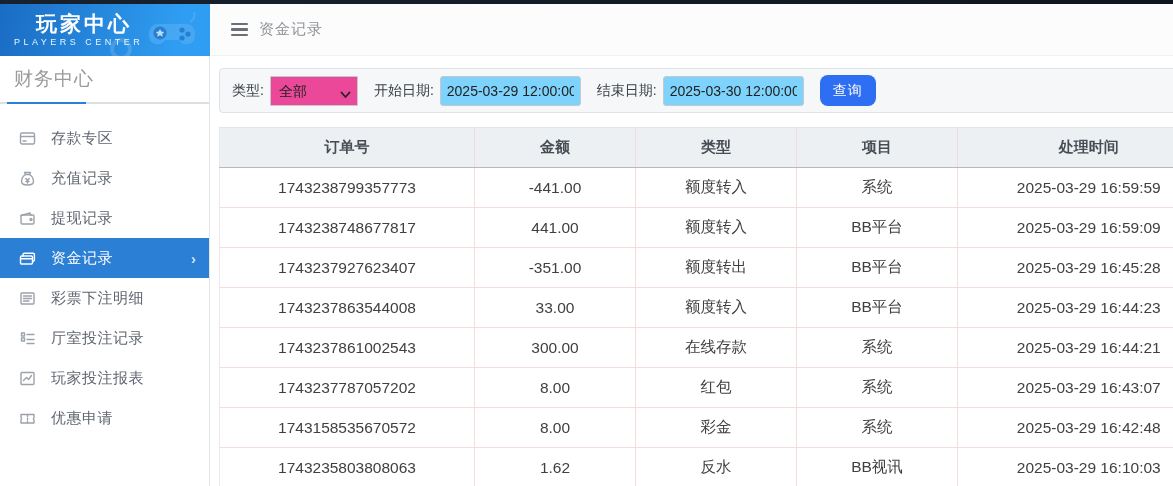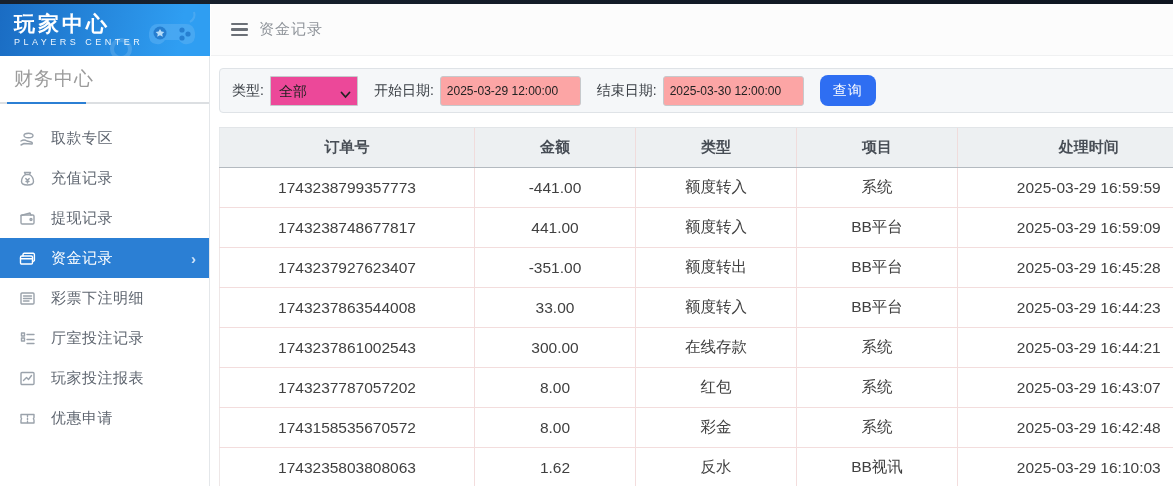--- a/index.html
+++ b/index.html
@@ -9,21 +9,21 @@
   
   .top-strip { position:absolute; left:0; top:0; width:1173px; height:4px;
                background:linear-gradient(90deg,#18222f,#0e1520); z-index:30; }
 
   
   .sidebar { position:absolute; left:0; top:0; width:210px; height:486px;
              background:#fff; border-right:1px solid #e4e7ea; z-index:20; }
   .logo { position:absolute; left:0; top:4px; width:210px; height:52px;
           background:linear-gradient(100deg,#1a6cc3 0%,#2f9ef2 85%);
           padding:8px 0 0 14px; overflow:hidden; }
-  .logo-title { color:#fff; font-size:21px; font-weight:bold; letter-spacing:3px; line-height:24px; }
+  .logo-title { color:#fff; font-size:21px; font-weight:bold; letter-spacing:3px; line-height:24px;margin-left:22px; }
   .logo-sub { color:#eaf4fd; font-size:9px; letter-spacing:3.5px; margin-top:1px; }
   .logo-art { position:absolute; right:6px; top:2px; opacity:.85; }
   .logo-ring { position:absolute; right:78px; top:34px; width:22px; height:22px;
                border:4px solid rgba(255,255,255,.14); border-radius:50%; }
 
   .section-title { margin:66px 0 0 14px; font-size:19px; color:#9b9b9b; letter-spacing:1px; }
   .section-rule { position:relative; margin-top:10px; height:2px; background:#dcdfe2; }
   .section-rule .accent { position:absolute; left:7px; top:0; width:79px; height:2px; background:#2b7fd4; }
 
   .menu { margin-top:14px; }
@@ -54,21 +54,21 @@
                background:#f5f7f9; border:1px solid #dfe3e7; border-radius:4px;
                padding:0 10px; }
   .f-label { font-size:14px; color:#3a3f45; margin:0 6px 0 2px; white-space:nowrap; }
   .select-wrap { position:relative; width:88px; height:30px; margin-right:14px; }
   .select-wrap select { width:100%; height:100%; appearance:none; -webkit-appearance:none;
         border:1px solid #c6c9cc; border-radius:1px; background:#ec4899; font-size:14px;
         color:#222; padding:0 22px 0 8px;
         font-family:"Liberation Sans","DejaVu Sans",sans-serif; }
   .select-caret { position:absolute; right:7px; top:9px; pointer-events:none; }
   .date-input { width:141px; height:30px; border:1px solid #c6c9cc; border-radius:3px;
-        font-size:12px; color:#222; padding:0 6px; margin-right:14px; background:#fca5a5;
+        font-size:14px; color:#222; padding:0 6px; margin-right:14px; background:#7dd3fc;
         font-family:"Liberation Sans","DejaVu Sans",sans-serif; }
   .search-btn { height:31px; padding:0 13px; background:#2e6ef2; color:#fff; border:none;
         border-radius:8px; font-size:14px; letter-spacing:1px; cursor:pointer; margin-left:2px;
         font-family:"Liberation Sans","DejaVu Sans",sans-serif; }
 
   
   .records { margin-top:14px; border-collapse:collapse; table-layout:fixed; width:1000px; }
   .records th { height:40px; background:#edf0f2; color:#474d55; font-size:15px; font-weight:bold;
         border-left:1px solid #f0dcdc; border-top:1px solid #e2e5e8;
         border-bottom:1px solid #b4bac0; text-align:center; }
@@ -103,31 +103,32 @@
     <span class="logo-ring"></span>
   </div>
 
   <div class="section-title">财务中心</div>
   <div class="section-rule">
       <span class="accent"></span>
     </div>
 
   <div class="menu">
 
-
-      <div class="menu-item">
-        <span class="mi-icon">
-          <svg width="17" height="17" viewBox="0 0 17 17" fill="none" stroke-width="1.4" stroke-linecap="round" stroke-linejoin="round">
-            <ellipse cx="9.5" cy="5.5" rx="4.5" ry="2.2"></ellipse>
-            <path d="M2 11 q3 -2 6 0 l4 1 q2 .5 1 2 l-8 -.5 -3 1.5"></path>
-          </svg>
-        </span>
-        <span class="mi-label">取款专区</span>
-
-      </div>
+      <div class="menu-item">
+        <span class="mi-icon">
+          <svg width="17" height="17" viewBox="0 0 17 17" fill="none" stroke-width="1.4" stroke-linecap="round" stroke-linejoin="round">
+            <rect x="1.5" y="3" width="14" height="11" rx="1.5"></rect>
+            <line x1="1.5" y1="6.5" x2="15.5" y2="6.5"></line>
+            <line x1="4" y1="11" x2="7" y2="11"></line>
+          </svg>
+        </span>
+        <span class="mi-label">存款专区</span>
+
+      </div>
+
 
       <div class="menu-item">
         <span class="mi-icon">
           <svg width="17" height="17" viewBox="0 0 17 17" fill="none" stroke-width="1.4" stroke-linecap="round" stroke-linejoin="round">
             <path d="M6.5 4.5 L5.5 2.5 h6 l-1 2"></path>
             <path d="M6.5 4.5 q-4 2.5 -4 7 q0 3.5 6 3.5 q6 0 6 -3.5 q0 -4.5 -4 -7 z"></path>
             <path d="M6.8 8.5 l1.7 2 1.7 -2 M8.5 10.5 v2.5 M7 11.5 h3"></path>
           </svg>
         </span>
         <span class="mi-label">充值记录</span>

